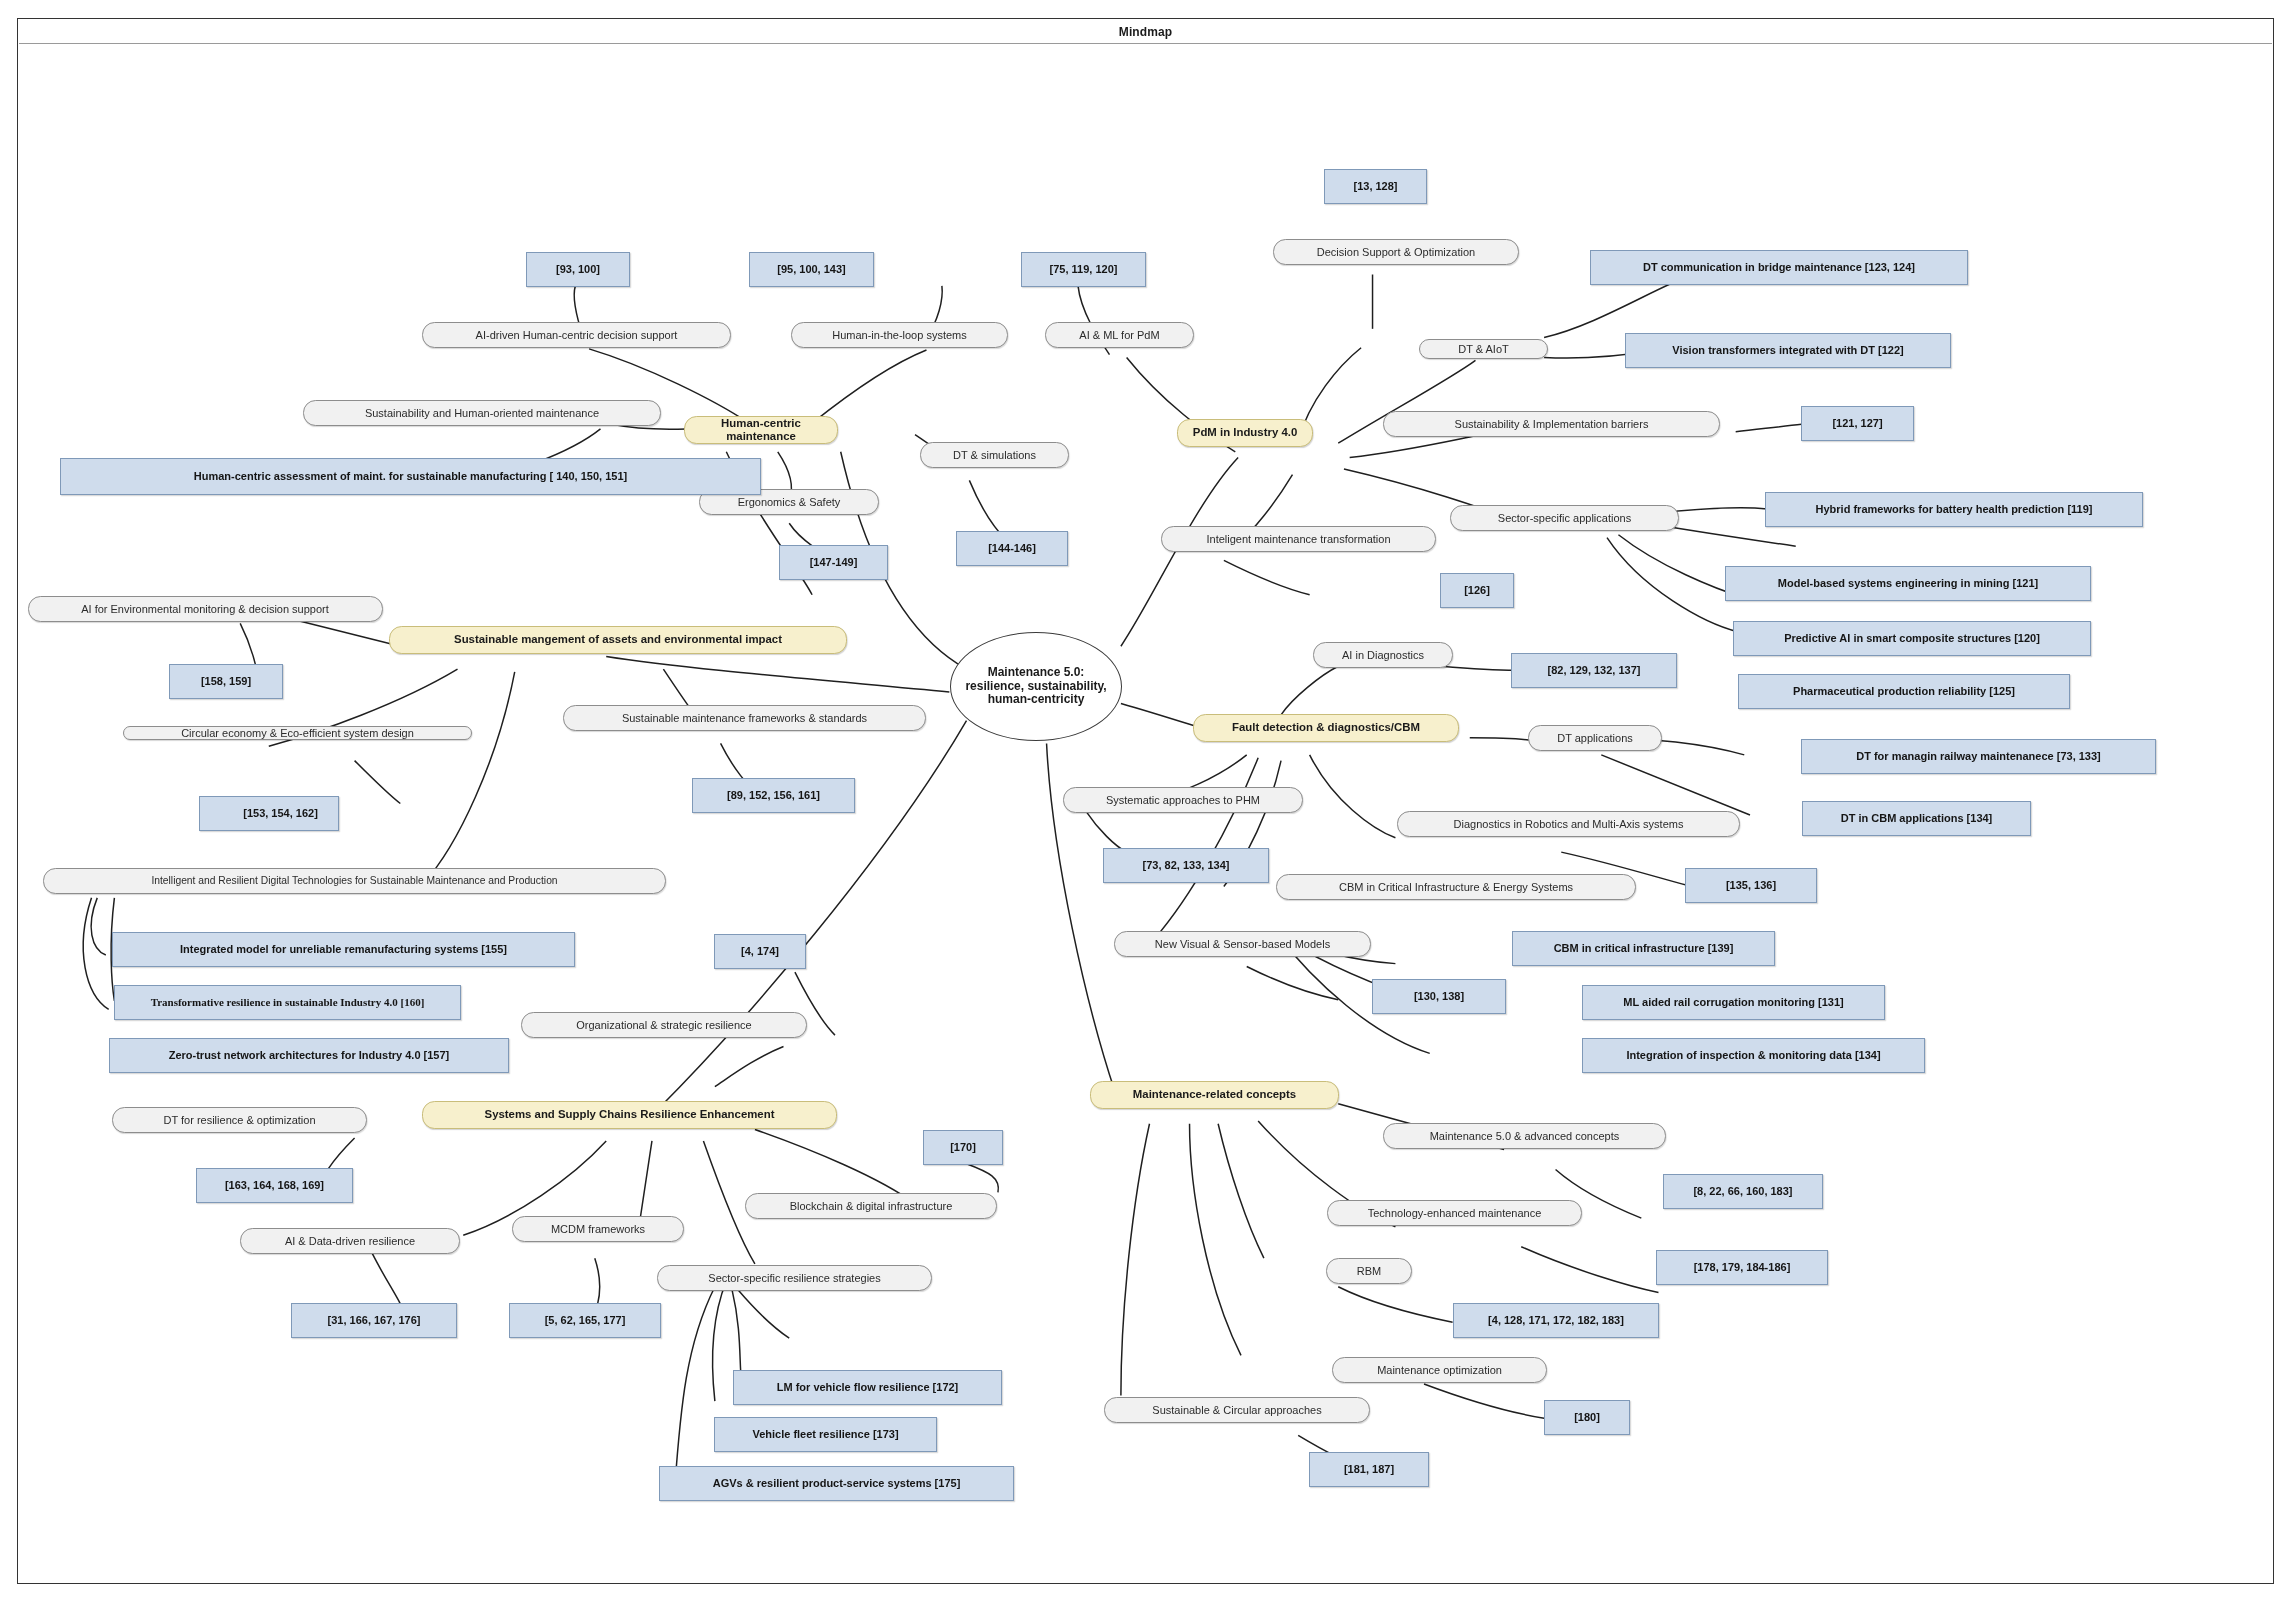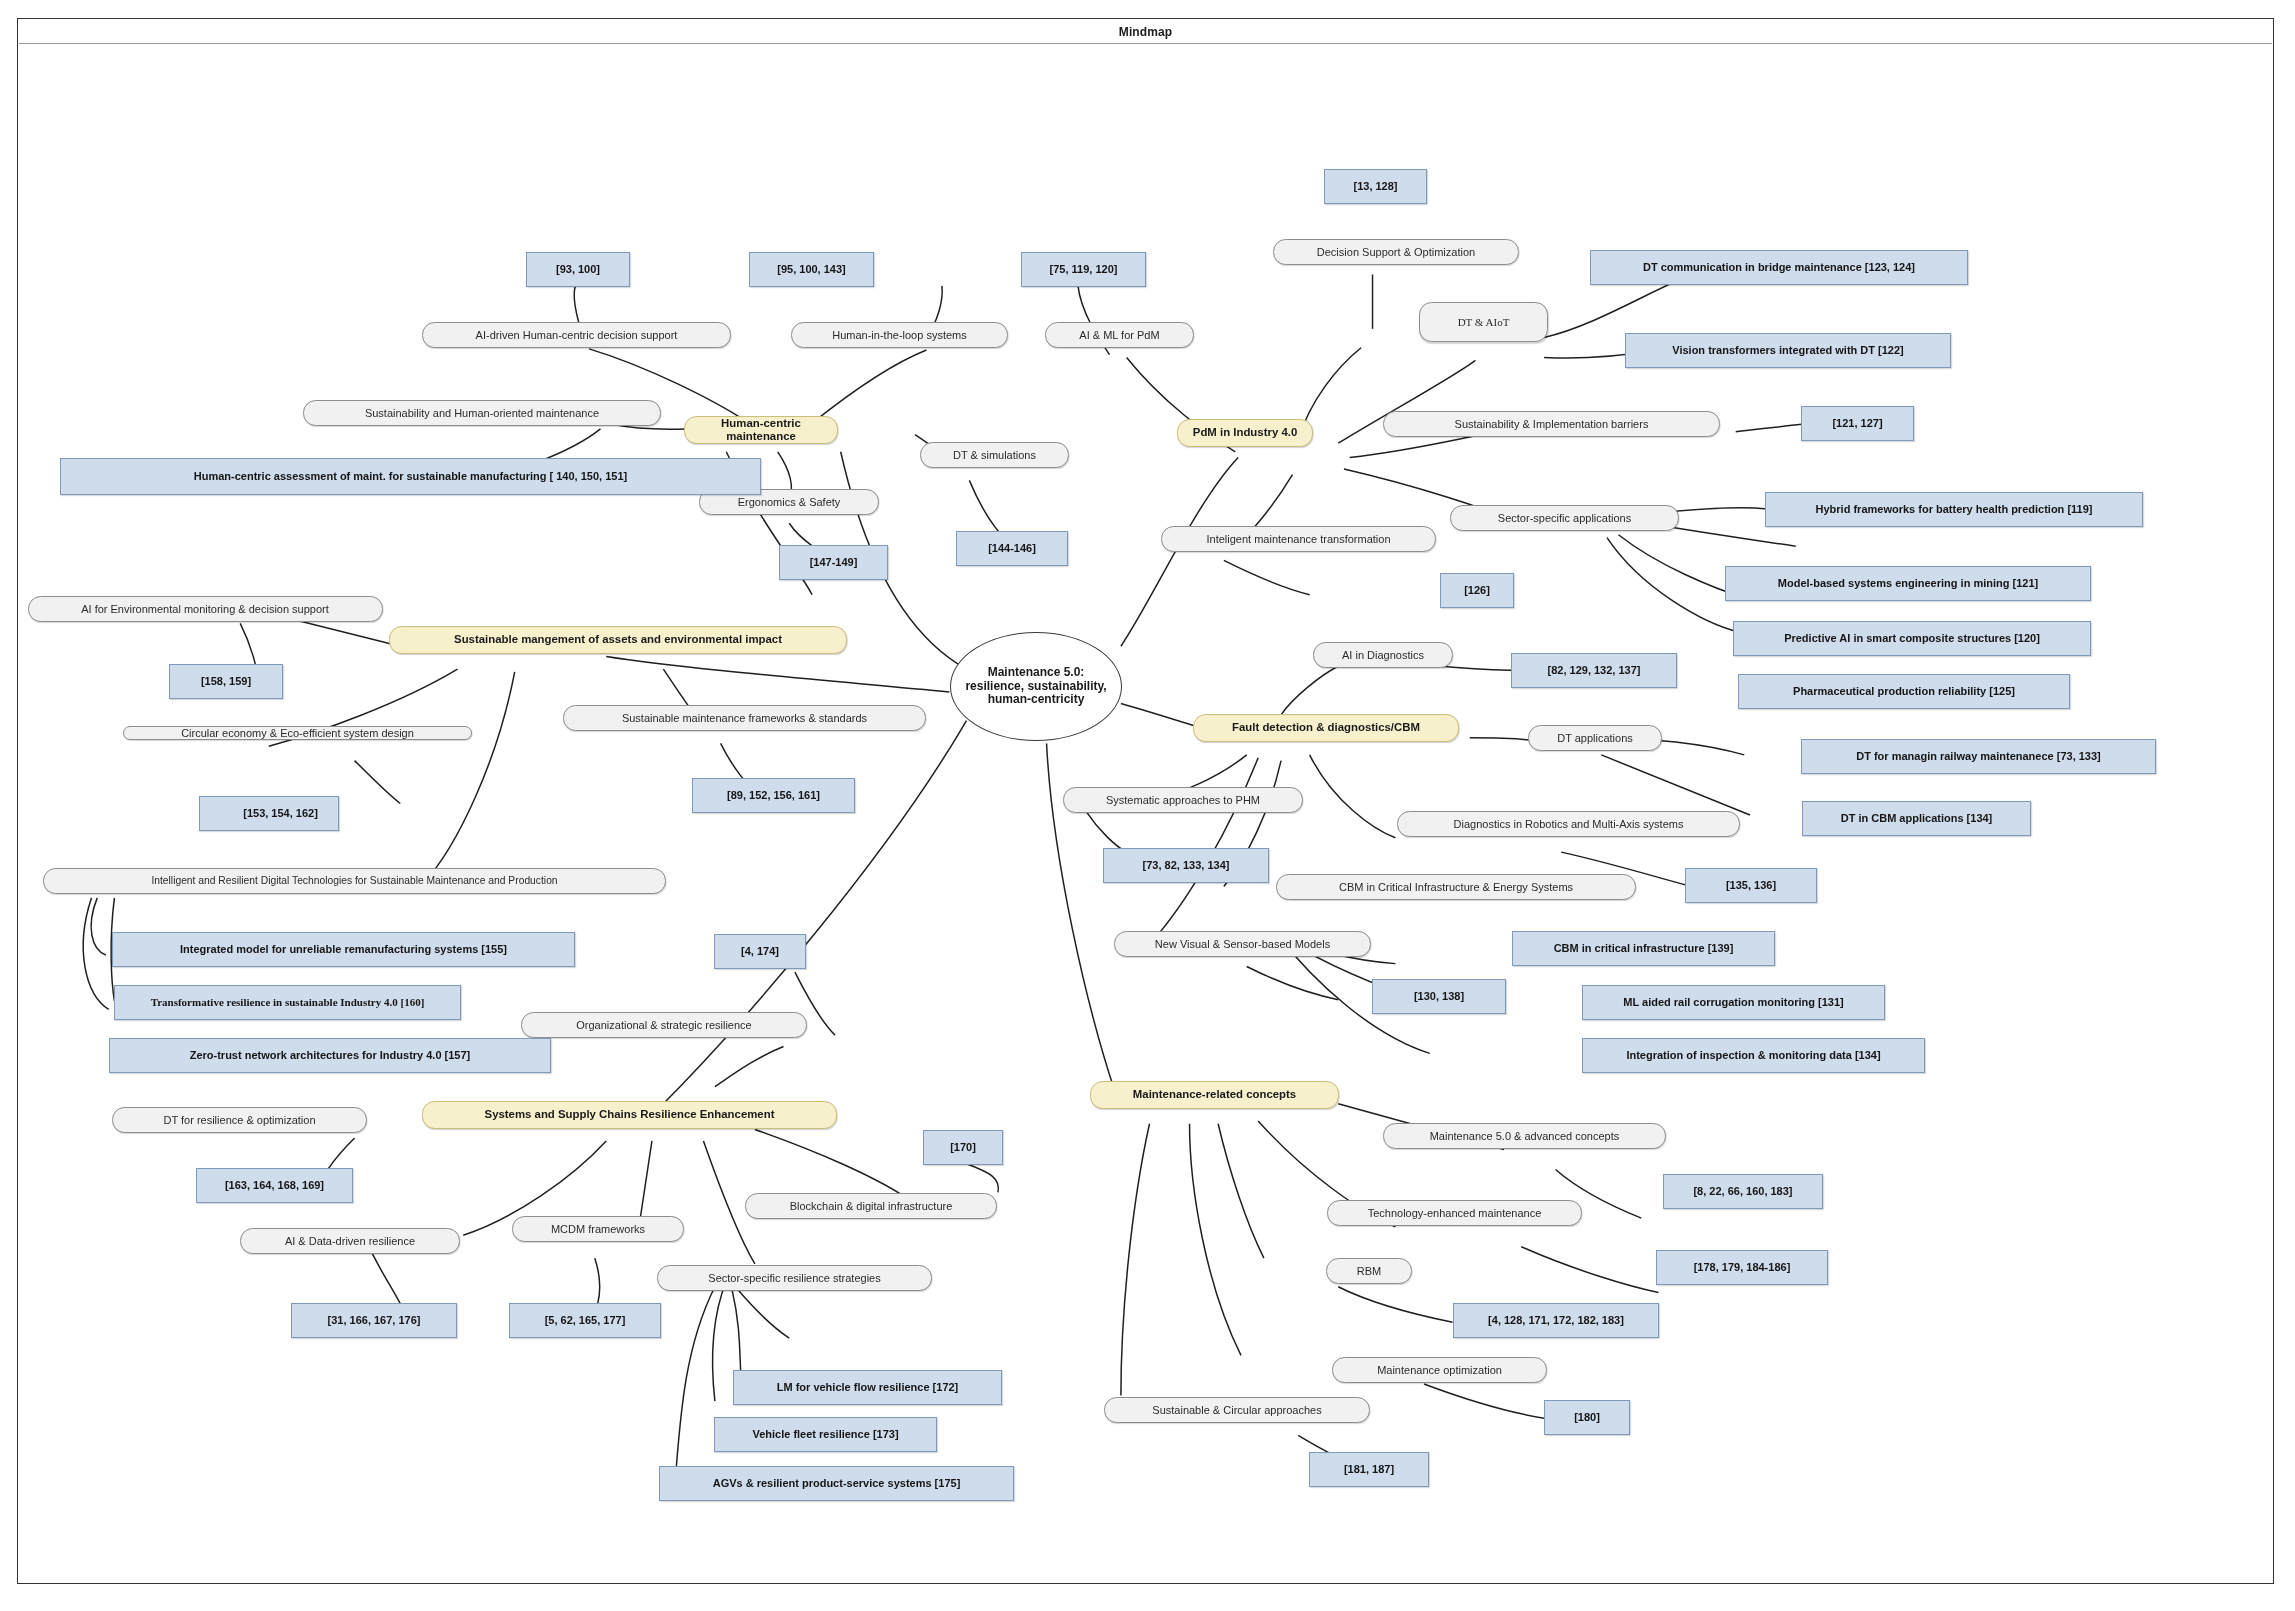--- a/index.html
+++ b/index.html
@@ -187,21 +187,21 @@
     </div>
 
   <div class="node sub" style="left:1045px;top:322px;width:149px;height:26px;">
     <span>AI &amp; ML for PdM</span>
     </div>
 
   <div class="node sub" style="left:1273px;top:239px;width:246px;height:26px;">
     <span>Decision Support &amp; Optimization</span>
     </div>
 
-  <div class="node sub" style="left:1419px;top:302px;width:129px;height:40px;font-family:Liberation Serif, serif;">
+  <div class="node sub" style="left:1419px;top:339px;width:129px;height:20px;">
     <span>DT &amp; AIoT</span>
     </div>
 
   <div class="node sub" style="left:1383px;top:411px;width:337px;height:26px;">
     <span>Sustainability &amp; Implementation barriers</span>
     </div>
 
   <div class="node sub" style="left:1450px;top:505px;width:229px;height:26px;">
     <span>Sector-specific applications</span>
     </div>
@@ -368,21 +368,21 @@
     </div>
 
   <div class="node ref" style="left:112px;top:932px;width:463px;height:35px;">
     <span>Integrated model for unreliable remanufacturing systems [155]</span>
     </div>
 
   <div class="node ref" style="left:114px;top:985px;width:347px;height:35px;font-family:Liberation Serif, serif;">
     <span>Transformative resilience in sustainable Industry 4.0 [160]</span>
     </div>
 
-  <div class="node ref" style="left:109px;top:1038px;width:442px;height:35px;">
+  <div class="node ref" style="left:109px;top:1038px;width:400px;height:35px;">
     <span>Zero-trust network architectures for Industry 4.0 [157]</span>
     </div>
 
   <div class="node ref" style="left:714px;top:934px;width:92px;height:35px;">
     <span>[4, 174]</span>
     </div>
 
   <div class="node ref" style="left:1511px;top:653px;width:166px;height:35px;">
     <span>[82, 129, 132, 137]</span>
     </div>

